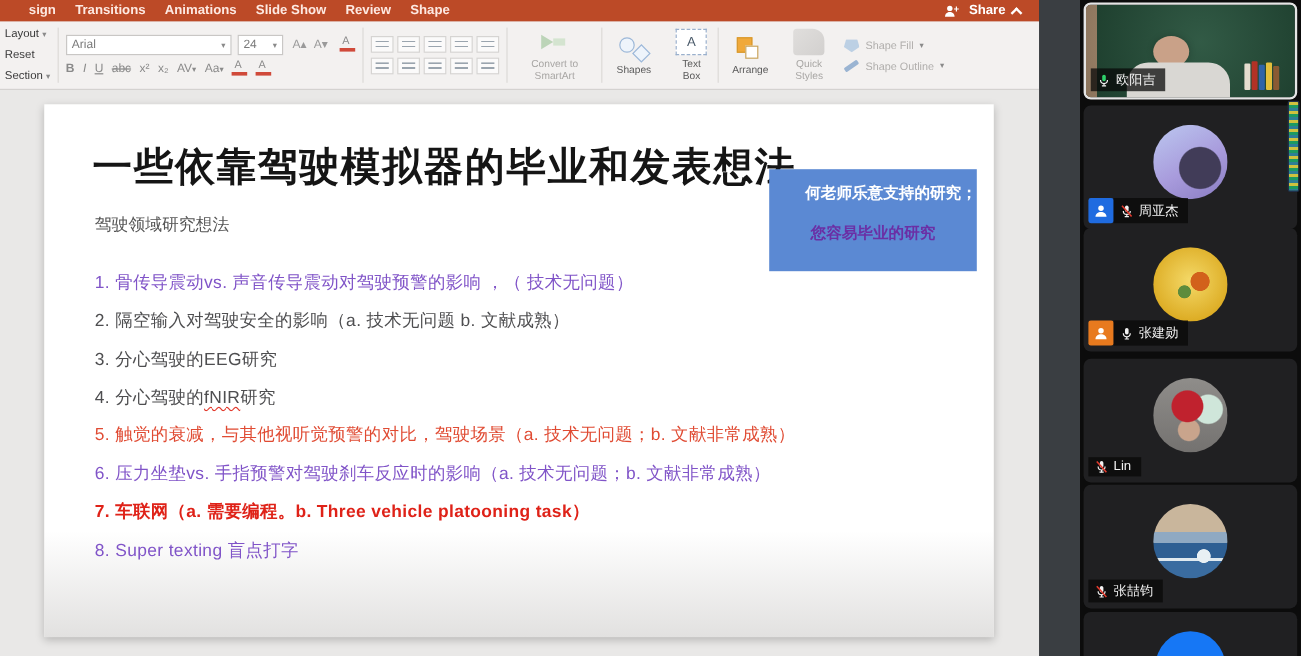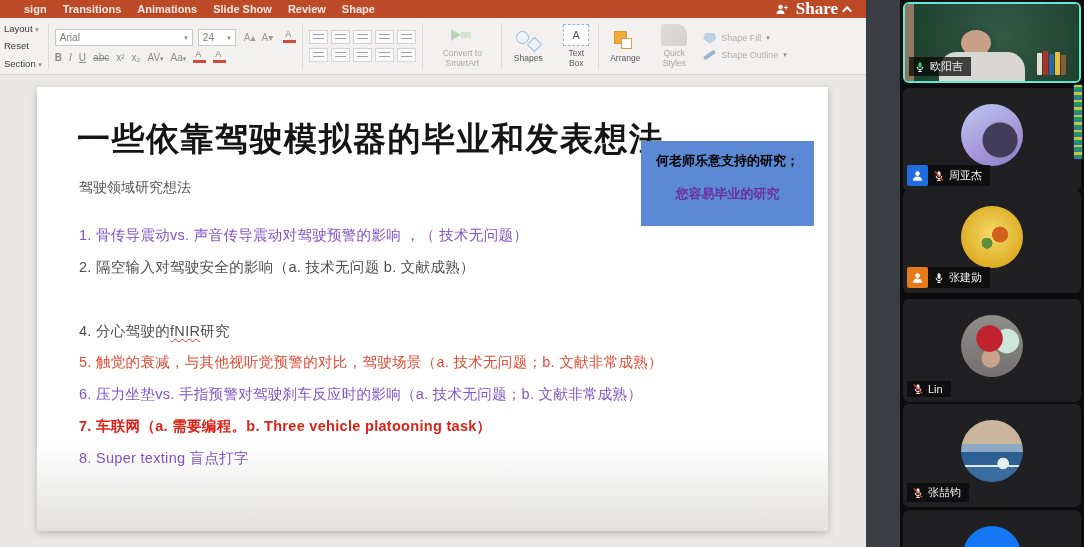--- a/index.html
+++ b/index.html
@@ -8,21 +8,21 @@
   #stage { position:relative; width:1084px; height:547px; }
 
   
   #ppt { position:absolute; left:0; top:0; width:866px; height:547px; background:#e9e8e7; }
 
   .tabbar { position:absolute; left:0; top:0; width:866px; height:18px; background:#bc4a27;
     display:flex; align-items:center; color:#fff; }
   .tab { font-size:11px; font-weight:700; color:#fde9e2; margin:0 16px 0 0; white-space:nowrap; cursor:default; }
   .tab:first-child { margin-left:24px; }
   .tabbar-right { margin-left:auto; display:flex; align-items:center; gap:7px; padding-right:14px; }
-  .share-lbl { font-size:17px; font-weight:700; color:#fff;font-family:Liberation Serif, serif; }
+  .share-lbl { font-size:11px; font-weight:700; color:#fff; }
   .chev-up { width:7px; height:7px; border-left:2px solid #fff; border-top:2px solid #fff;
     transform:rotate(45deg) translateY(2px); }
 
   .ribbon { position:absolute; left:0; top:18px; width:866px; height:57px; background:#f3f1f0;
     border-bottom:1px solid #d4d2d0; display:flex; align-items:stretch; color:#3f3f3f; }
   .rgroup { display:flex; flex-direction:column; justify-content:center; padding:3px 6px; position:relative; }
   .rsep { width:1px; background:#dcdad8; margin:5px 0; }
   .left-btns { padding-left:4px; font-size:9.5px; color:#3a3a3a; line-height:1.8; }
   .left-btns div { white-space:nowrap; }
   .dd { font-size:7px; color:#8a8a8a; }
@@ -75,21 +75,21 @@
   .callout .l1 { font-size:13px; font-weight:700; color:#e8231a; }
   .callout .l2 { font-size:13px; font-weight:700; color:#6b2fa5; margin-top:15px; }
   .slide-item { position:absolute; left:42px; font-size:14.5px; white-space:nowrap; letter-spacing:.3px; }
   .spell { text-decoration:underline; text-decoration-style:wavy; text-decoration-color:#e23b2e;
     text-decoration-thickness:1px; text-underline-offset:2px; }
 
   
   #strip { position:absolute; left:866px; top:0; width:34px; height:547px; background:#3a3e42; }
   #panel { position:absolute; left:900px; top:0; width:184px; height:547px; background:#0c0c0c; }
   .tile { position:absolute; left:3px; width:178px; background:#202022; border-radius:6px; overflow:hidden; }
-  .tile.active { border:2px solid #5eead4;text-align:right; }
+  .tile.active { border:2px solid #e5e5e5;text-align:right; }
   .tagrow { position:absolute; left:4px; bottom:5px; display:flex; align-items:stretch; gap:0; }
   .pbadge { width:21px; height:21px; border-radius:2px; display:flex; align-items:center; justify-content:center; }
   .pbadge svg { width:13px; height:13px; }
   .ntag { background:rgba(8,8,8,.74); display:flex; align-items:center; gap:4px;
     padding:2px 8px 2px 5px; font-size:11px; color:#f2f2f2; white-space:nowrap; }
   .mic { width:12px; height:12px; flex:0 0 auto; }
   .mic .mcap { fill:#f2f2f2; }
   .mic .marc,.mic .mstem,.mic .mbase { stroke:#f2f2f2; stroke-width:2; fill:none; }
   .mic .slash { stroke:#e23b2e; stroke-width:2.6; visibility:hidden; }
   .mic-muted .slash { visibility:visible; }
@@ -273,27 +273,28 @@
           <span>Shape Outline</span>
             <span class="dd">▾</span>
         </div>
       </div>
     </div>
 
     <div class="canvas">
       <div class="slide">
         <div class="s-title">一些依靠驾驶模拟器的毕业和发表想法</div>
         <div class="callout" style="background: rgb(91, 137, 211);">
-          <div class="l1" style="color: #000000;">何老师乐意支持的研究；</div>
+          <div class="l1" style="color: #ffffff; text-align: right;">何老师乐意支持的研究；</div>
           <div class="l2" style="color: rgb(107, 47, 165);">您容易毕业的研究</div>
         </div>
         <div class="s-sub">驾驶领域研究想法</div>
 
         <div class="slide-item" style="top: 139px; color: rgb(128, 84, 200);">1. 骨传导震动vs. 声音传导震动对驾驶预警的影响 ，（ 技术无问题）</div>
         <div class="slide-item" style="top: 171px; color: rgb(78, 78, 80);">2. 隔空输入对驾驶安全的影响（a. 技术无问题 b. 文献成熟）</div>
+        <div class="slide-item" style="top: 203px; color: rgb(78, 78, 80);">3. 分心驾驶的EEG研究</div>
         <div class="slide-item" style="top: 235px; color: rgb(78, 78, 80);"><span>4. 分心驾驶的</span><span class="spell">fNIR</span><span>研究</span></div>
         <div class="slide-item" style="top: 266px; color: rgb(224, 75, 51);">5. 触觉的衰减，与其他视听觉预警的对比，驾驶场景（a. 技术无问题；b. 文献非常成熟）</div>
         <div class="slide-item" style="top: 298px; color: rgb(128, 84, 200);">6. 压力坐垫vs. 手指预警对驾驶刹车反应时的影响（a. 技术无问题；b. 文献非常成熟）</div>
         <div class="slide-item" style="top: 330px; color: rgb(223, 34, 24); font-weight: 700;">7. 车联网（a. 需要编程。b. Three vehicle platooning task）</div>
         <div class="slide-item" style="top: 362px; color: rgb(128, 84, 200);">8. Super texting 盲点打字</div>
       </div>
     </div>
   </div>
 
   <div id="strip"></div>

